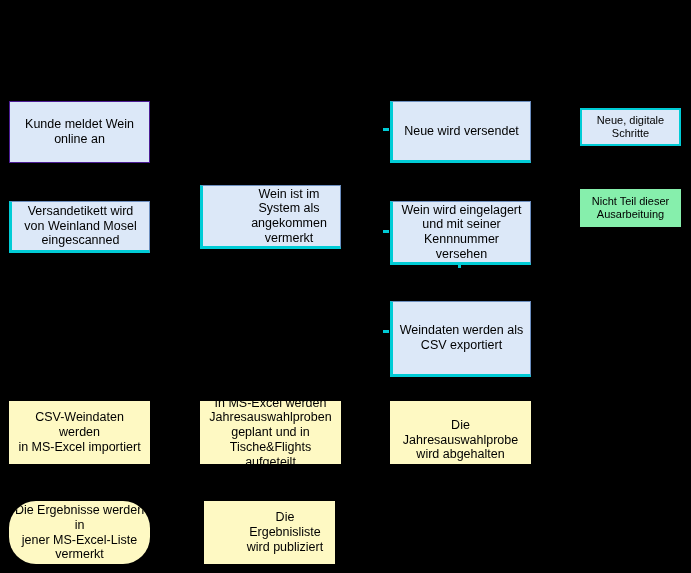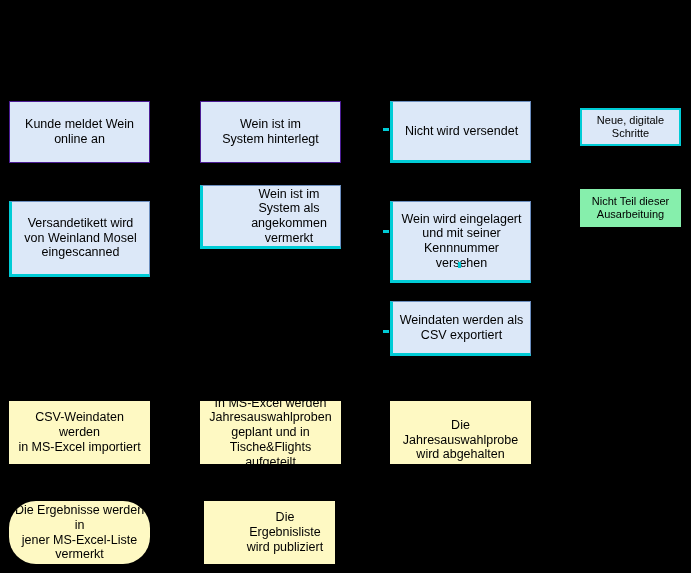--- a/index.html
+++ b/index.html
@@ -81,32 +81,30 @@
     height: 6px;
     background: #00CCD6;
   }
 </style>
 </head>
 <body>
 
 <div id="canvas">
     <div class="node blue" style="left: 9px; top: 101px; width: 141px; height: 62px;"><span>Kunde meldet Wein
 online an</span></div>
-    <div class="node blue" style="left: 200px; top: 101px; width: 141px; height: 62px;"><span>Wein ist im
-System hinterlegt</span></div>
-    <div class="node blue-accent" style="left: 390px; top: 101px; width: 141px; height: 62px;"><span>Nicht wird versendet</span></div>
-    <div class="node blue-accent" style="left: 9px; top: 201px; width: 141px; height: 76px; align-items: center;"><span>Versandetikett wird
+    <div class="node blue-accent" style="left: 390px; top: 101px; width: 141px; height: 62px;"><span>Neue wird versendet</span></div>
+    <div class="node blue-accent" style="left: 9px; top: 201px; width: 141px; height: 52px; align-items: center;"><span>Versandetikett wird
 von Weinland Mosel
 eingescanned</span></div>
     <div class="node blue-accent" style="left: 200px; top: 185px; width: 141px; height: 64px; padding-left: 40px;"><span>Wein ist im System als
 angekommen vermerkt</span></div>
-    <div class="node blue-accent" style="left: 390px; top: 201px; width: 141px; height: 82px;"><span>Wein wird eingelagert
+    <div class="node blue-accent" style="left: 390px; top: 201px; width: 141px; height: 64px;"><span>Wein wird eingelagert
 und mit seiner
 Kennnummer versehen</span></div>
-    <div class="node blue-accent" style="left: 390px; top: 301px; width: 141px; height: 55px;"><span>Weindaten werden als
+    <div class="node blue-accent" style="left: 390px; top: 301px; width: 141px; height: 76px;"><span>Weindaten werden als
 CSV exportiert</span></div>
     <div class="node white" style="left: 9px; top: 401px; width: 141px; height: 63px;"><span>CSV-Weindaten werden
 in MS-Excel importiert</span></div>
     <div class="node white" style="left: 200px; top: 401px; width: 141px; height: 63px;"><span>In MS-Excel werden
 Jahresauswahlproben
 geplant und in
 Tische&amp;Flights aufgeteilt</span></div>
     <div class="node white" style="left: 390px; top: 401px; width: 141px; height: 63px; align-items: flex-end;"><span>Die Jahresauswahlprobe
 wird abgehalten</span></div>
     <div class="node white" style="left: 9px; top: 501px; width: 141px; height: 63px; border-radius: 27px;"><span>Die Ergebnisse werden in

